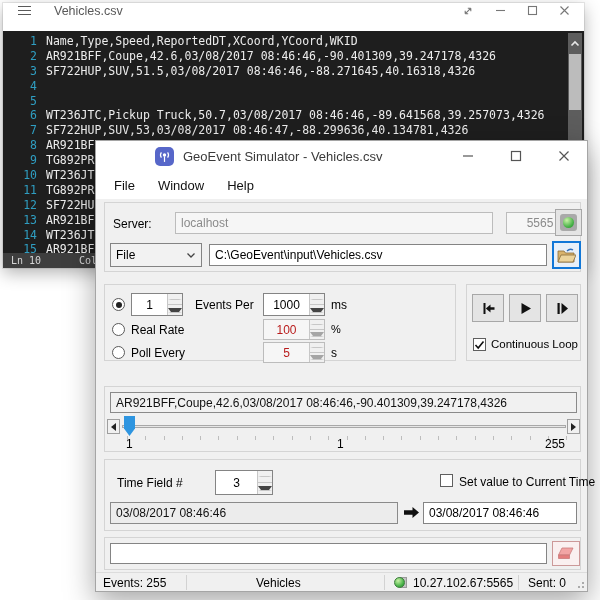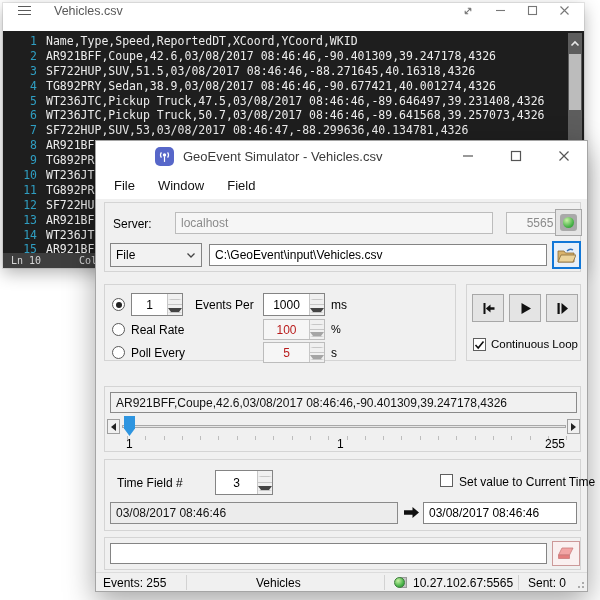--- a/index.html
+++ b/index.html
@@ -116,22 +116,22 @@
             <path d="M1.5 1.5 9.5 9.5 M9.5 1.5 1.5 9.5" stroke="#777" stroke-width="1.1"></path>
           </svg>
       </div>
     </div>
   </div>
 
   <div class="ed-body">
     <div class="ed-line"><span class="ln">1</span><span class="lt">Name,Type,Speed,ReportedDT,XCoord,YCoord,WKID</span></div>
     <div class="ed-line"><span class="ln">2</span><span class="lt">AR921BFF,Coupe,42.6,03/08/2017 08:46:46,-90.401309,39.247178,4326</span></div>
     <div class="ed-line"><span class="ln">3</span><span class="lt">SF722HUP,SUV,51.5,03/08/2017 08:46:46,-88.271645,40.16318,4326</span></div>
-    <div class="ed-line"><span class="ln">4</span><span class="lt">TG892PRY,Sedan,38.9,03/08/2017 08:46:46,-90.677421,40.001274,4326</span></div>
-    <div class="ed-line"><span class="ln">5</span><span class="lt">WT236JTC,Pickup Truck,47.5,03/08/2017 08:46:46,-89.646497,39.231408,4326</span></div>
+    <div class="ed-line"><span class="ln">4</span></div>
+    <div class="ed-line"><span class="ln">5</span></div>
     <div class="ed-line"><span class="ln">6</span><span class="lt">WT236JTC,Pickup Truck,50.7,03/08/2017 08:46:46,-89.641568,39.257073,4326</span></div>
     <div class="ed-line"><span class="ln">7</span><span class="lt">SF722HUP,SUV,53,03/08/2017 08:46:47,-88.299636,40.134781,4326</span></div>
     <div class="ed-line"><span class="ln">8</span><span class="lt">AR921BF</span></div>
     <div class="ed-line"><span class="ln">9</span><span class="lt">TG892PR</span></div>
     <div class="ed-line"><span class="ln">10</span><span class="lt">WT236JT</span></div>
     <div class="ed-line"><span class="ln">11</span><span class="lt">TG892PR</span></div>
     <div class="ed-line"><span class="ln">12</span><span class="lt">SF722HU</span></div>
     <div class="ed-line"><span class="ln">13</span><span class="lt">AR921BF</span></div>
     <div class="ed-line"><span class="ln">14</span><span class="lt">WT236JT</span></div>
     <div class="ed-line"><span class="ln">15</span><span class="lt">AR921BF</span></div>
@@ -176,21 +176,21 @@
         <svg width="12" height="12" viewBox="0 0 12 12">
             <path d="M1.5 1.5 10.5 10.5 M10.5 1.5 1.5 10.5" stroke="#555" stroke-width="1.2"></path>
           </svg>
       </div>
     </div>
   </div>
 
   <div class="sim-menu">
     <span>File</span>
     <span>Window</span>
-    <span>Field</span>
+    <span>Help</span>
   </div>
 
   <div class="grp" style="left:8px;top:61px;width:477px;height:70px">
     <span class="lbl" style="left:8px;top:14px">Server:</span>
     <div class="tb dis" style="left:70px;top:9px;width:318px;height:22px">localhost</div>
     <div class="tb dis" style="left:401px;top:9px;width:68px;height:22px;justify-content:center">5565</div>
     <div class="btn" style="left:450px;top:6px;width:27px;height:27px">
       <div style="width:17px;height:17px;background:#a9a9a9;border-radius:3px;display:flex;align-items:center;justify-content:center">
         <div style="width:11px;height:11px;border-radius:50%;background:radial-gradient(circle at 35% 30%,#c9f2a6,#44b045 65%,#2e8c30)"></div>
       </div>

